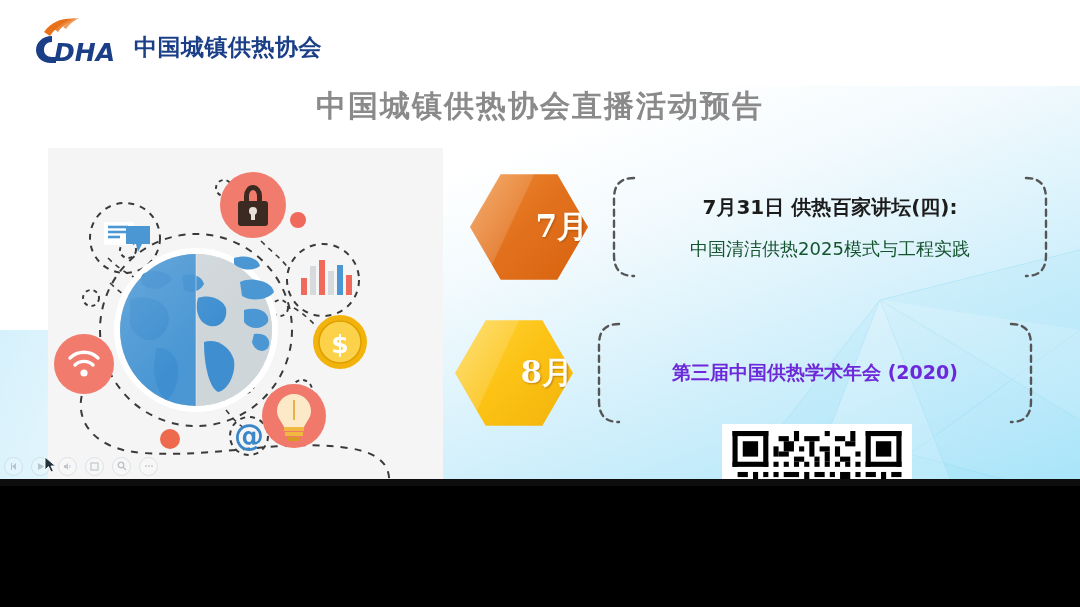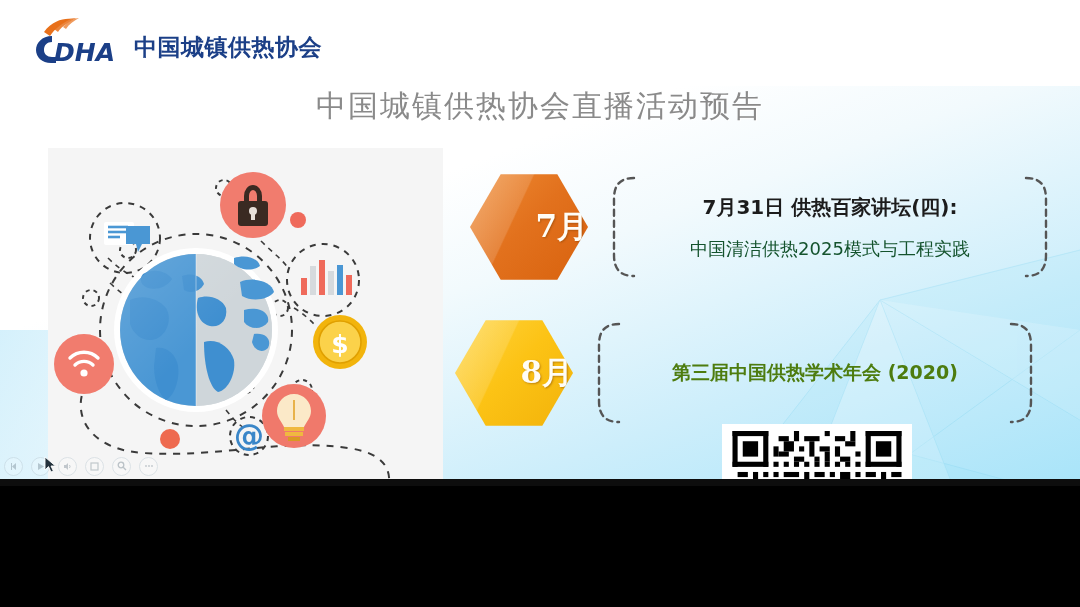--- a/index.html
+++ b/index.html
@@ -40,21 +40,21 @@
   .logo-wrap { position: absolute; left: 30px; top: 16px; display: flex; align-items: flex-end; gap: 8px; }
   .logo-mark { position: relative; width: 96px; height: 50px; }
   .logo-cn {
     font-size: 23px; font-weight: 700; color: #1b3f87; letter-spacing: .5px;
     font-family: "DejaVu Sans", "Liberation Sans", sans-serif; padding-bottom: 3px;
   }
 
   
   .slide-title {
     position: absolute; left: 0; top: 86px; width: 1080px; text-align: center;
-    font-size: 30px; font-weight: 400; color: #8a8a8a; letter-spacing: 2px;
+    font-size: 30px; font-weight: 700; color: #8a8a8a; letter-spacing: 2px;
     font-family: "DejaVu Sans", "Liberation Sans", sans-serif;
     text-shadow: 1px 1px 0 rgba(255,255,255,.9);
   }
 
   
   .illus-panel {
     position: absolute; left: 48px; top: 148px; width: 395px; height: 385px;
     background: #f5f5f5;
   }
   .illus-svg { position: absolute; left: 0; top: 0; }
@@ -94,21 +94,21 @@
     display: flex; flex-direction: column; align-items: center; justify-content: center; gap: 16px;
   }
   .line-1 {
     font-size: 20px; font-weight: 700; color: #1c1c1c; white-space: nowrap;
     font-family: "DejaVu Sans", "Liberation Sans", sans-serif;
   }
   .line-2 {
     font-size: 18px; font-weight: 400; color: #14532d; white-space: nowrap;
     font-family: "DejaVu Sans", "Liberation Sans", sans-serif;
   }
-  .line-2.bold { font-weight: 700; color: #4d7c0f; font-size: 19px; }
+  .line-2.bold { font-weight: 700; color: #6d28d9; font-size: 19px; }
 
   
   .qr-card {
     position: absolute; left: 722px; top: 424px; width: 190px; height: 183px;
     background: #ffffff; padding: 7px;
   }
   .qr-inner { position: relative; width: 176px; height: 169px; }
   .qr-logo {
     position: absolute; left: 50%; top: 50%; transform: translate(-50%,-50%);
     width: 40px; height: 40px; border-radius: 7px; background: #fff;

